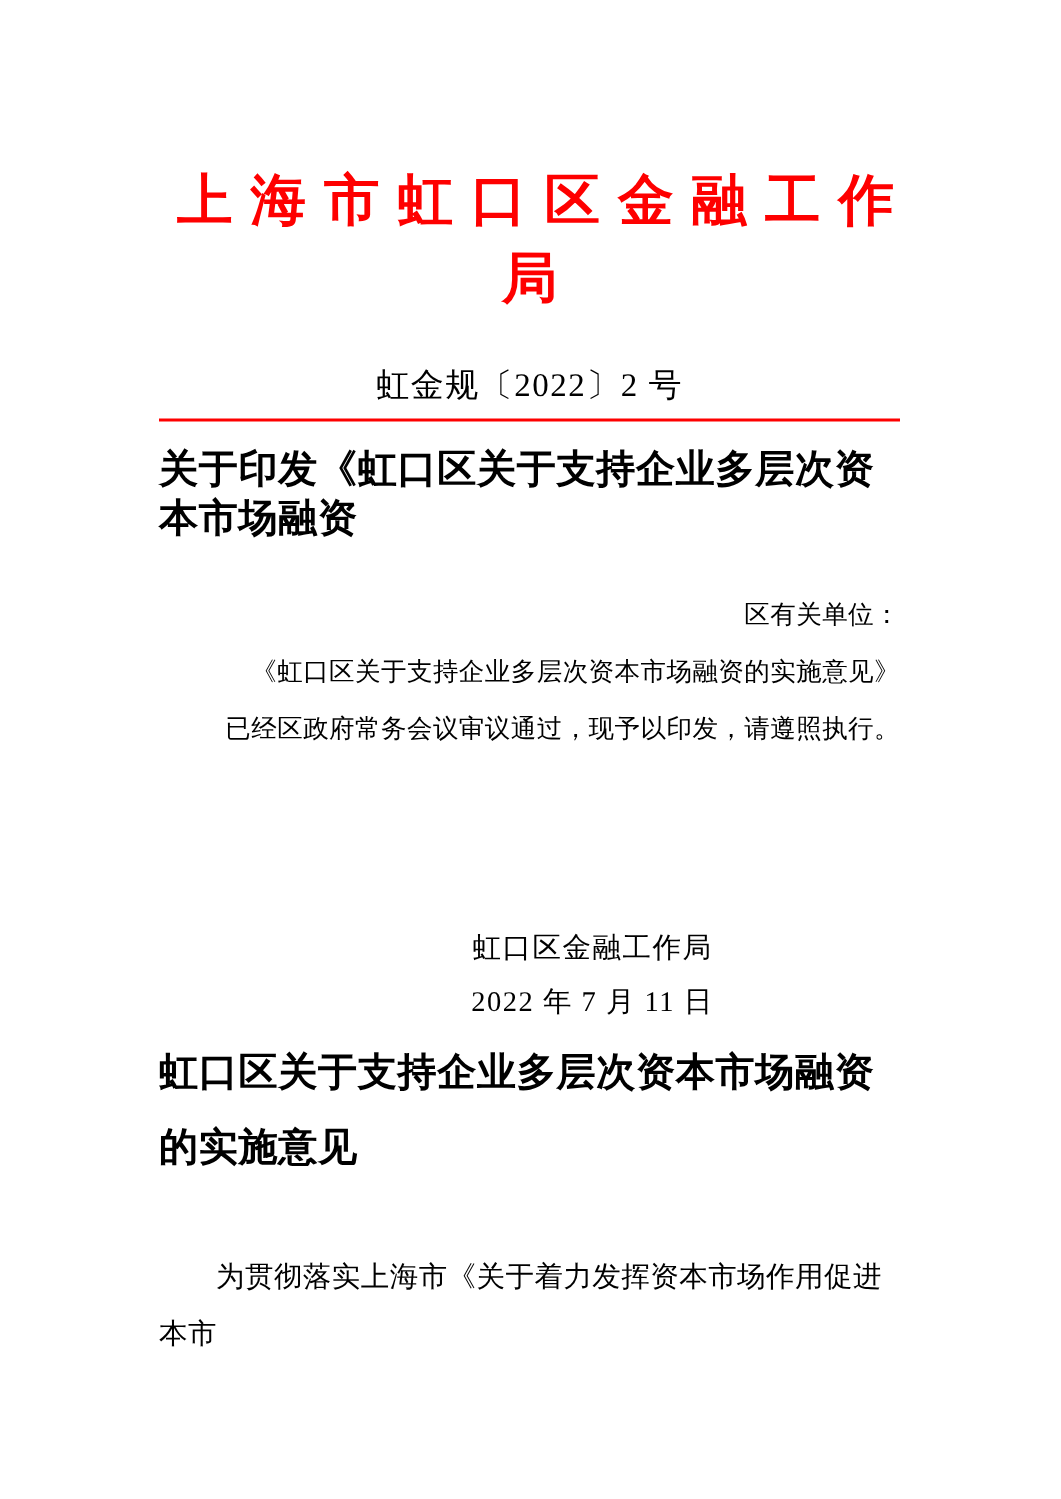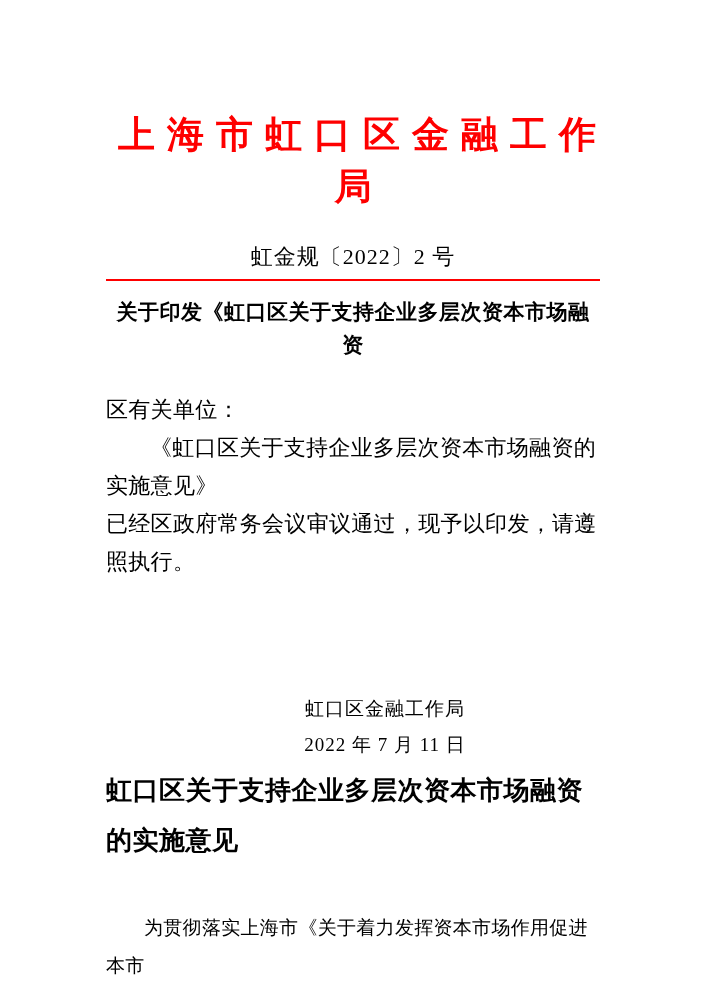--- a/index.html
+++ b/index.html
@@ -48,44 +48,43 @@
   }
   
   .red-divider{
     margin-top:10px;
     height:2px;
     background:var(--accent-red);
   }
   
   .notice-title{
     margin-top:15px;
-    font-size:21px;
+    font-size:26px;
     font-weight:bold;
     line-height:33px;
-    text-align:center;
     letter-spacing:0.5px;
   }
   
   .body-text{
     margin-top:29px;
-    font-size:22px;
+    font-size:17px;
     line-height:38px;
-    text-align:left;
+    text-align:right;
     letter-spacing:0.3px;
   }
   .para-indent{ text-indent:2em; }
   
   .signature{
     margin-top:110px;
     font-size:19px;
     line-height:36px;
     text-align:center;
     letter-spacing:1px;
   }
-  .signature .sig-line{ position:relative; left:32px; }
+  .signature .sig-line{ position:relative; left:42px; }
   
   .doc-title{
     margin-top:3px;
     font-size:26px;
     font-weight:bold;
     line-height:50px;
     text-align:left;
     letter-spacing:0.5px;
   }
   

